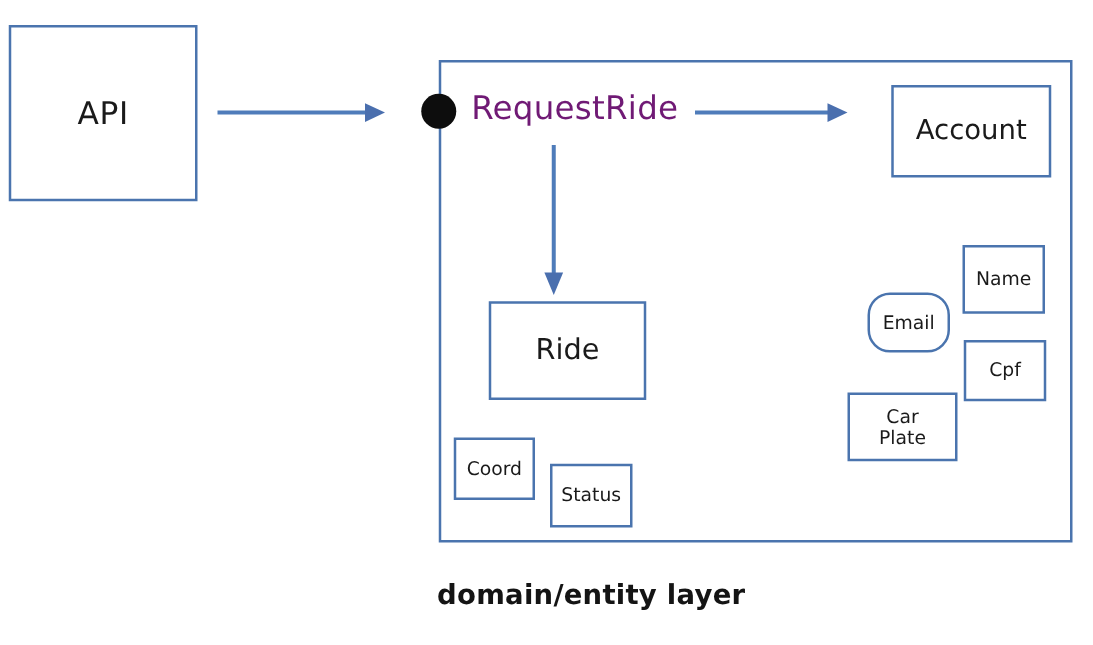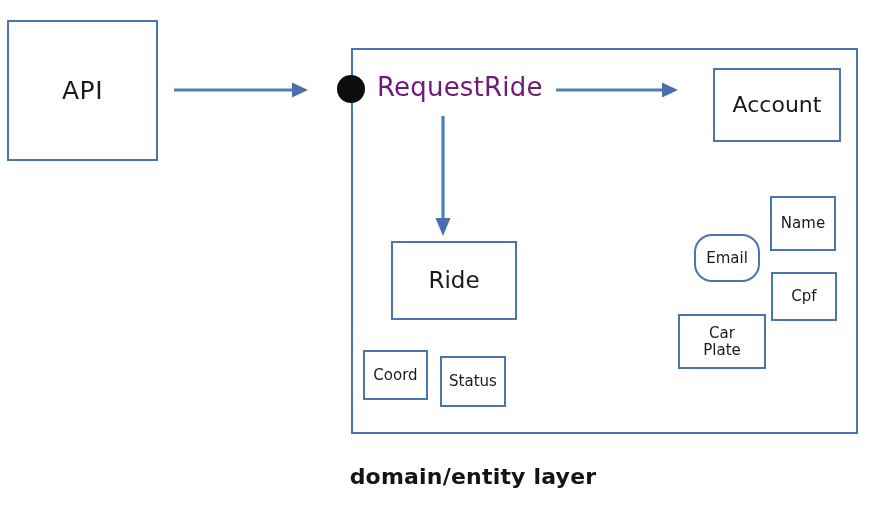--- a/index.html
+++ b/index.html
@@ -81,21 +81,21 @@
   }
   #carplate-box {
     left: 678px; top: 314px; width: 88px; height: 55px;
     font-size: 15px;
   }
   #coord-box {
     left: 363px; top: 350px; width: 65px; height: 50px;
     font-size: 15px;
   }
   #status-box {
-    left: 440px; top: 356px; width: 66px; height: 51px;
+    left: 440px; top: 371px; width: 66px; height: 51px;
     font-size: 15px;
   }
   #caption {
     position: absolute;
     left: 0px; top: 464px;
     width: 946px;
     text-align: center;
     font-size: 22px;
     font-weight: bold;
     color: #141414;

